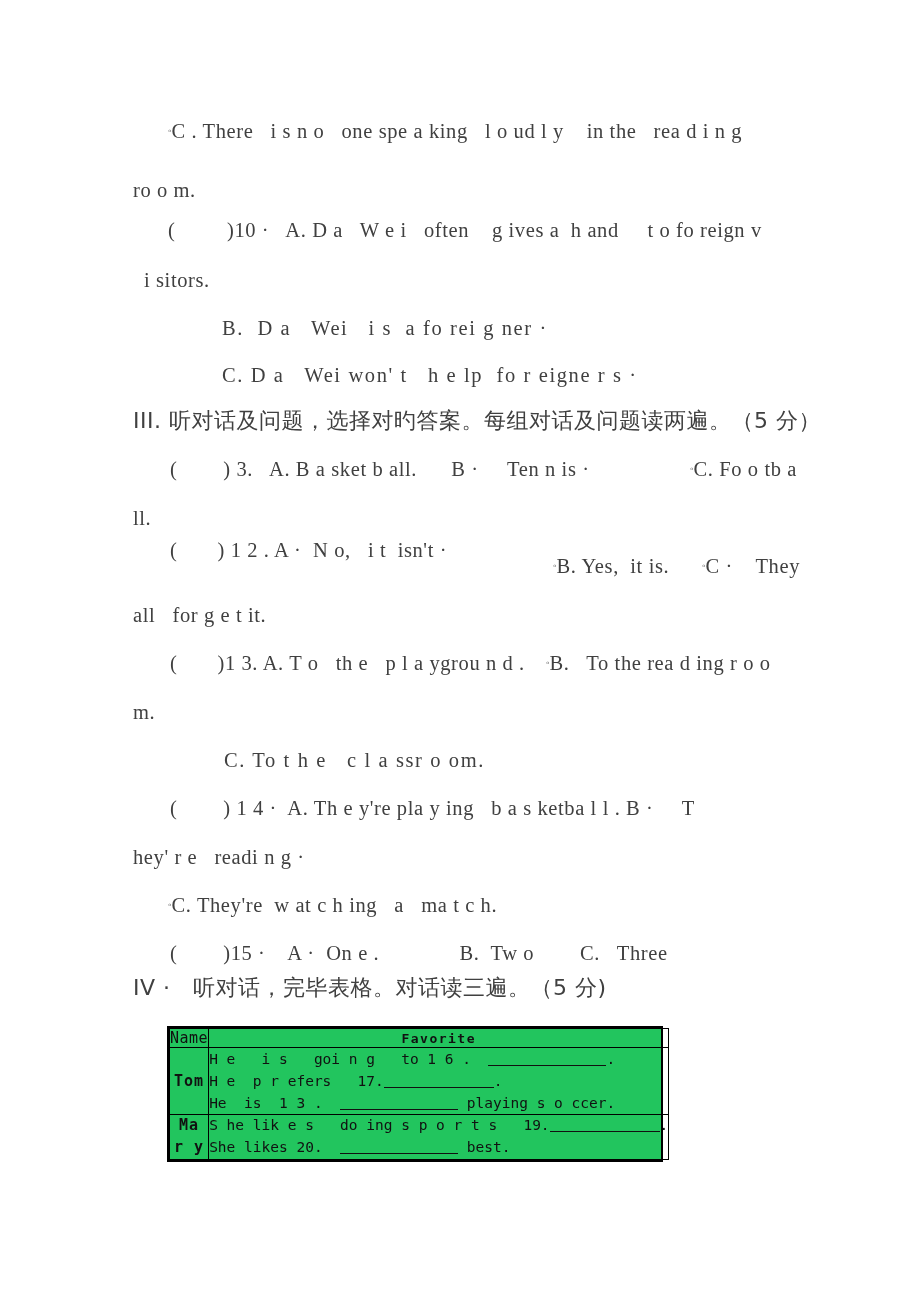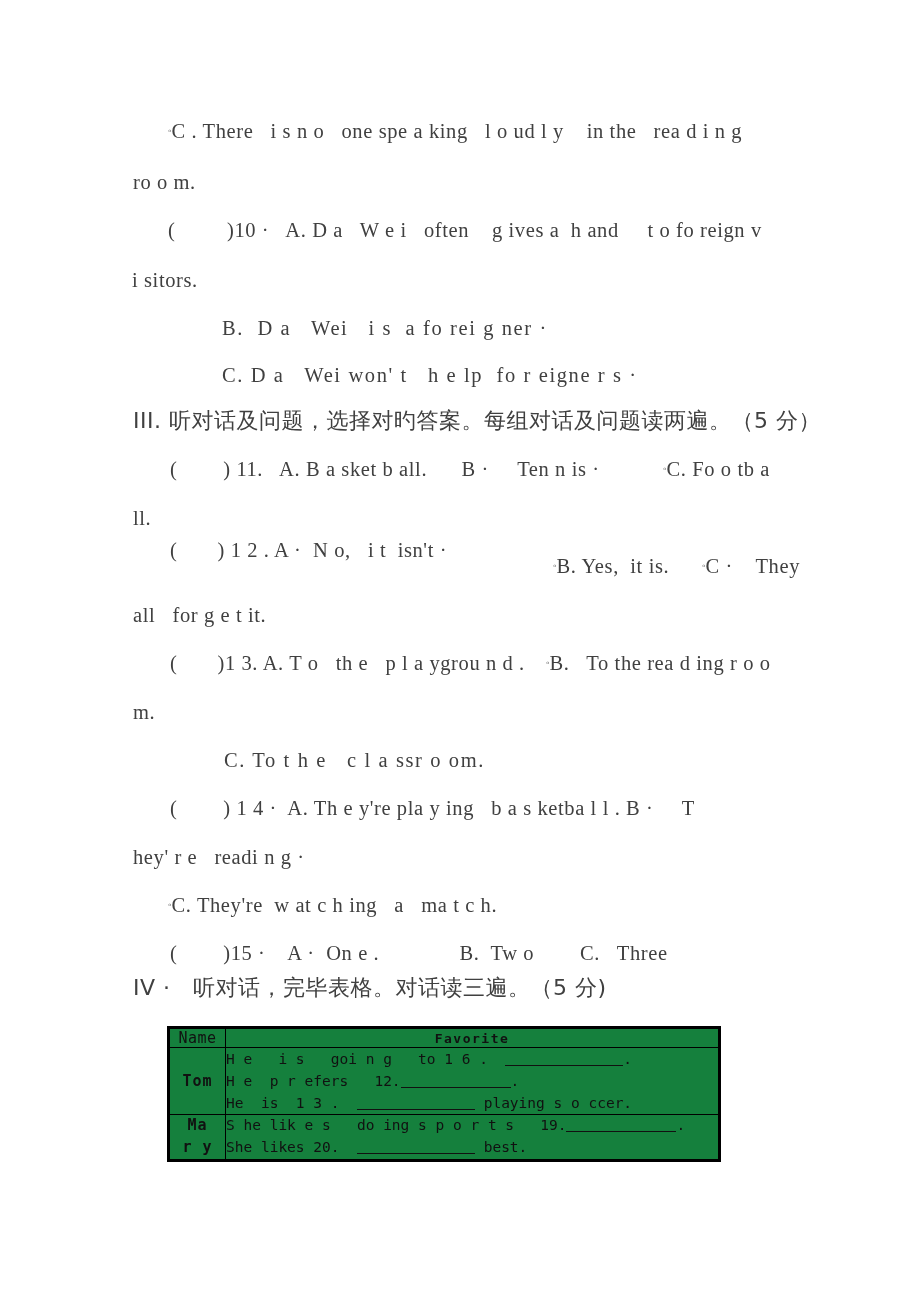--- a/index.html
+++ b/index.html
@@ -48,24 +48,24 @@
     font-size: 10px;
     vertical-align: 42%;
     letter-spacing: 0;
   }
 
   
   .tbl-wrap {
     position: absolute;
     left: 167px;
     top: 1026px;
-    width: 554px;
+    width: 496px;
     border: 2.5px solid #000;
     box-sizing: border-box;
-    background: #15803d;
+    background: #22c55e;
   }
   table.favtbl {
     border-collapse: collapse;
     width: 100%;
     font-family: "DejaVu Sans Mono", "Liberation Mono", monospace;
     font-size: 14.5px;
     color: #111;
   }
   table.favtbl td {
     border: 1px solid #000;
@@ -109,34 +109,34 @@
     line-height: 1.45;
   }
 </style>
 </head>
 <body>
 
 <div class="page">
 
   <div class="ln sp1" style="left:168px; top:121px;"><span class="ring">◦</span><span>C . There   i s n o   one spe a king   l o ud l y    in the   rea d i n g</span></div>
 
-  <div class="ln sp1" style="left:133px; top:172px;"><span>ro o m.</span></div>
+  <div class="ln sp1" style="left:133px; top:180px;"><span>ro o m.</span></div>
 
   <div class="ln sp1" style="left:168px; top:220px;"><span>(         )10 ·   A. D a   W e i   often    g ives a  h and     t o fo reign v</span></div>
 
-  <div class="ln sp1" style="left:132px; top:270px;text-align:center;"><span>i sitors.</span></div>
+  <div class="ln sp1" style="left:144px; top:270px;text-align:center;"><span>i sitors.</span></div>
 
   <div class="ln sp2" style="left:222px; top:365px;"><span>C. D a   Wei won' t   h e lp  fo r eigne r s ·</span></div>
 
   <div class="ln sp2" style="left:222px; top:318px;"><span>B.  D a   Wei   i s  a fo rei g ner ·</span></div>
 
   <div class="ln cjk" style="left:133px; top:410px;"><span>III. 听对话及问题，选择对旳答案。每组对话及问题读两遍。（5 分）</span></div>
 
-  <div class="ln sp1" style="left:170px; top:459px;"><span>(        ) 11.   A. B a sket b all.      B ·     Ten n is ·</span></div>
-  <div class="ln sp1" style="left:663px; top:459px;"><span class="ring">◦</span><span>C. Fo o tb a</span></div>
+  <div class="ln sp1" style="left:170px; top:459px;"><span>(        ) 3.   A. B a sket b all.      B ·     Ten n is ·</span></div>
+  <div class="ln sp1" style="left:690px; top:459px;"><span class="ring">◦</span><span>C. Fo o tb a</span></div>
 
   <div class="ln sp1" style="left:133px; top:508px;"><span>ll.</span></div>
 
   <div class="ln sp1" style="left:170px; top:540px;"><span>(       ) 1 2 . A ·  N o,   i t  isn't ·</span></div>
   <div class="ln sp1" style="left:553px; top:556px;"><span class="ring">◦</span><span>B. Yes,  it is.</span></div>
   <div class="ln sp1" style="left:702px; top:556px;"><span class="ring">◦</span><span>C ·    They</span></div>
 
   <div class="ln sp1" style="left:133px; top:605px;"><span>all   for g e t it.</span></div>
 
   <div class="ln sp1" style="left:170px; top:653px;"><span>(       )1 3. A. T o   th e   p l a ygrou n d .</span></div>
@@ -161,21 +161,21 @@
       <tbody>
         <tr>
           <td class="col-name hdr-name">Name</td>
           <td class="hdr-fav">Favorite</td>
         </tr>
 
         <tr>
           <td class="col-name">Tom</td>
           <td class="col-fav">
             <div class="cellline"><span>H e   i s   goi n g   to 1 6 .  </span><span class="blank" style="width:118px;"></span><span>.</span></div>
-            <div class="cellline"><span>H e  p r efers   12.</span><span class="blank" style="width:110px;"></span><span>.</span></div>
+            <div class="cellline"><span>H e  p r efers   17.</span><span class="blank" style="width:110px;"></span><span>.</span></div>
             <div class="cellline"><span>He  is  1 3 .  </span><span class="blank" style="width:118px;"></span><span> playing s o ccer.</span></div>
           </td>
         </tr>
 
         <tr>
           <td class="col-name">
             <div class="namestack">Ma</div>
             <div class="namestack">r y</div>
           </td>
           <td class="col-fav">

